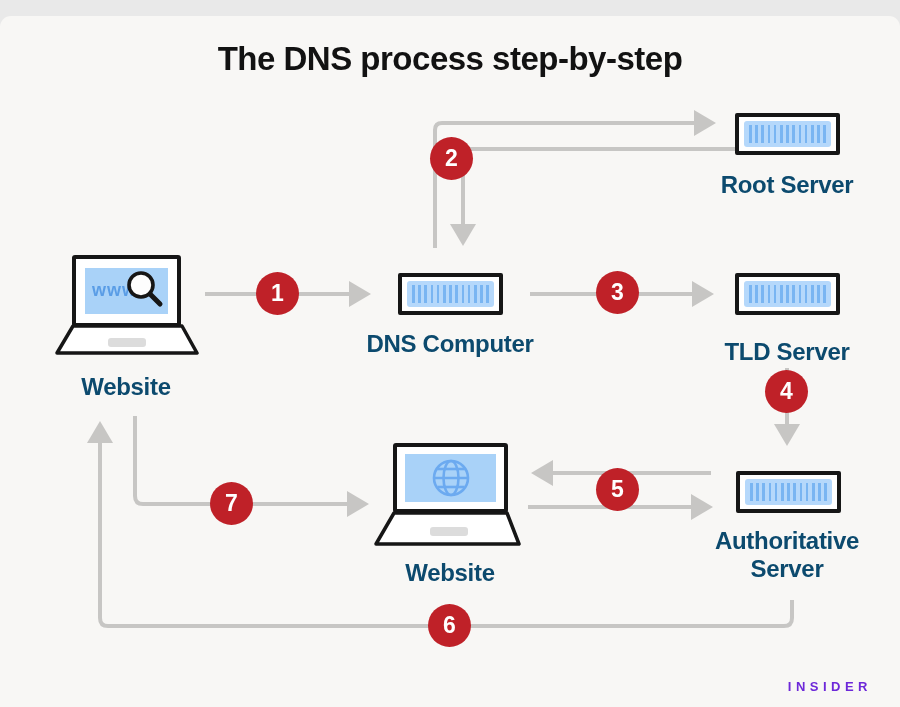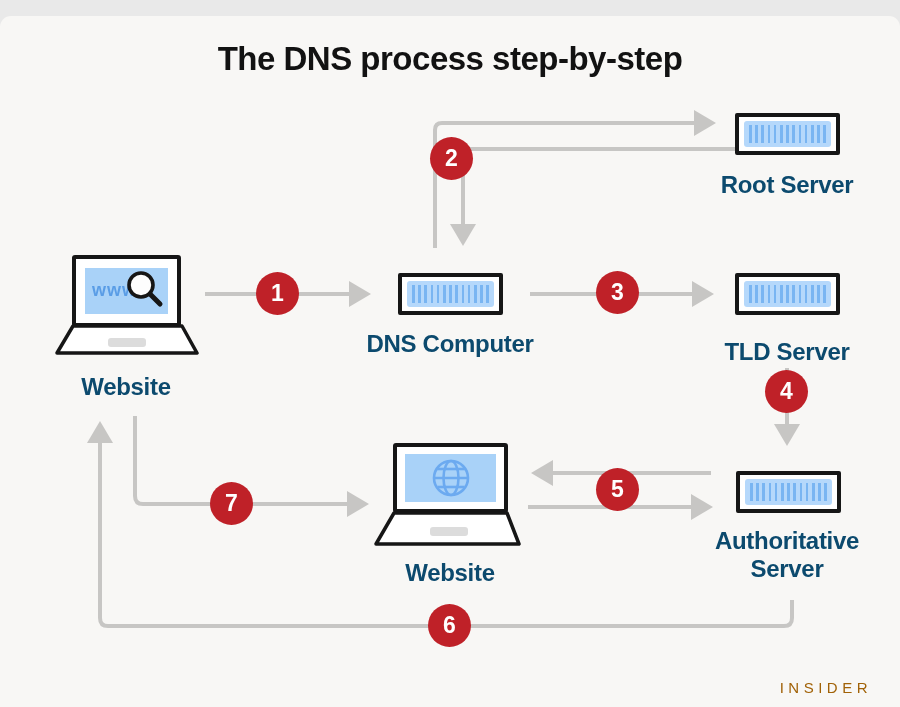--- a/index.html
+++ b/index.html
@@ -44,22 +44,22 @@
     color:#5a9de6; letter-spacing:1px;
   }
   .base-svg { position:absolute; }
   
   .badge {
     position:absolute; width:43px; height:43px; border-radius:50%;
     background:#bf2128; color:#ffffff; display:flex; align-items:center;
     justify-content:center; font-size:23px; font-weight:700;
   }
   .watermark {
-    position:absolute; right:28px; top:663px; font-size:15px;
-    letter-spacing:4.5px; color:#a16207; font-weight:400;
+    position:absolute; right:28px; top:663px; font-size:13px;
+    letter-spacing:4.5px; color:#6d28d9; font-weight:700;
   }
 </style>
 </head>
 <body>
 
 <div class="stage">
 
   <div class="title">The DNS process step-by-step</div>
 
   <svg class="arrows" width="900" height="707" viewBox="0 0 900 707">

